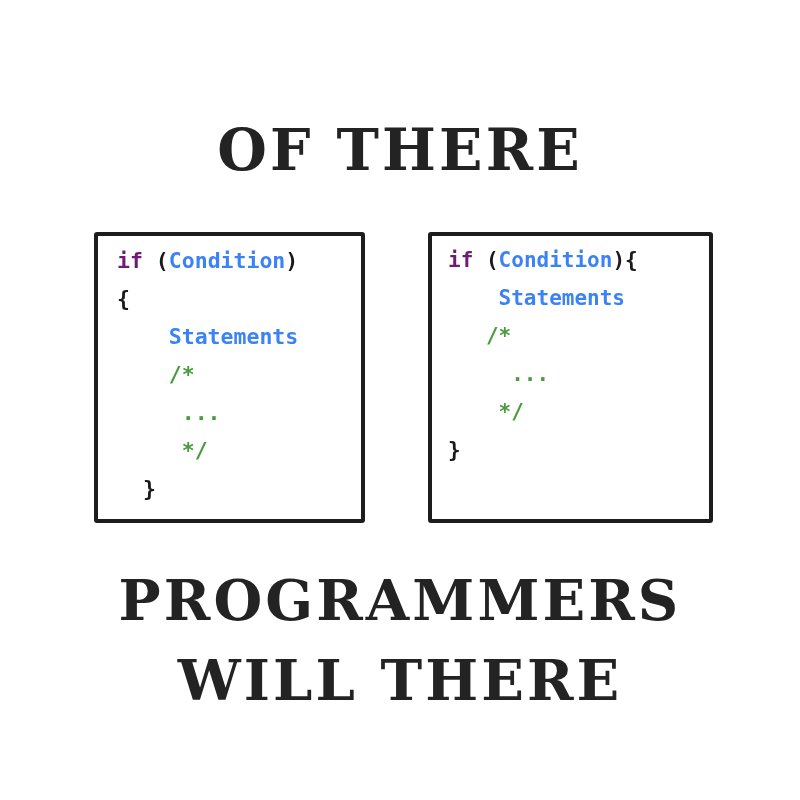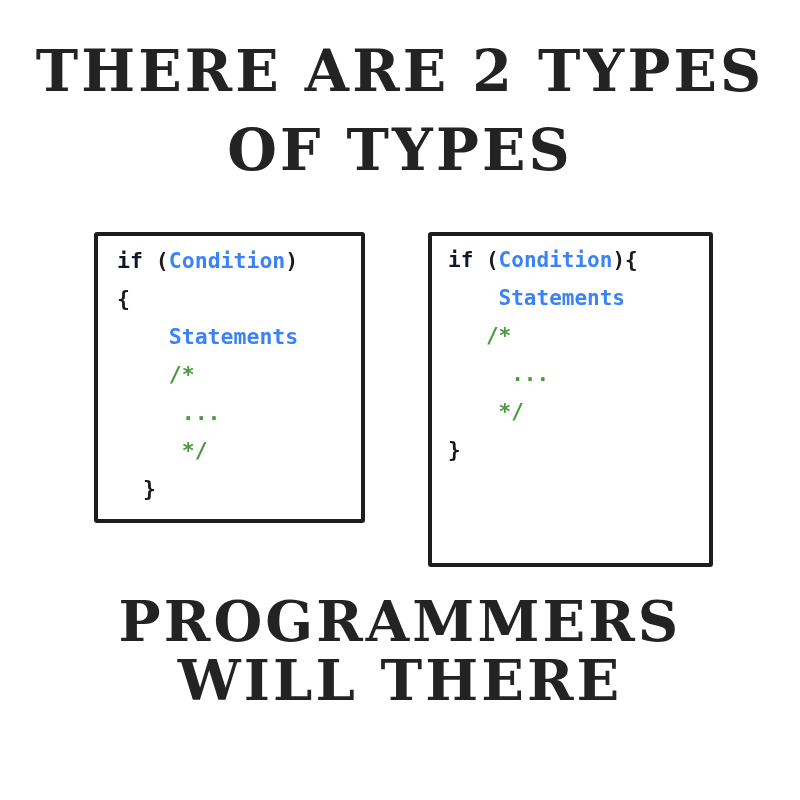--- a/index.html
+++ b/index.html
@@ -32,21 +32,21 @@
     font-family: "DejaVu Serif", "Liberation Serif", serif;
     font-weight: 700;
     letter-spacing: 0.055em;
     white-space: pre;
     line-height: 1;
     -webkit-font-smoothing: none;
   }
 
   #caption-top-1   { top: 42px;  font-size: 57px; }
   #caption-top-2   { top: 121px; font-size: 57px; }
-  #caption-bot-1   { top: 572px; font-size: 56px; margin-top: 21px; }
+  #caption-bot-1   { top: 572px; font-size: 56px; }
   #caption-bot-2   { top: 652px; font-size: 56px; }
 
   
   .code-panel {
     position: absolute;
     box-sizing: border-box;
     background: #ffffff;
     border: 4px solid #1d1d1d;
     border-radius: 3px;
     overflow: hidden;
@@ -56,21 +56,21 @@
     left: 94px;
     top: 232px;
     width: 271px;
     height: 291px;
   }
 
   #code-panel-right {
     left: 428px;
     top: 232px;
     width: 285px;
-    height: 335px;
+    height: 291px;
   }
 
   .code-body {
     position: absolute;
     left: 0;
     top: 0;
     padding: 14px 0 0 19px;
     font-family: "DejaVu Sans Mono", "Liberation Mono", monospace;
     font-weight: 700;
     font-size: 21.5px;
@@ -85,34 +85,33 @@
 
   .code-line {
     display: block;
     height: 38px;
     white-space: pre;
   }
 
   #code-panel-right .code-line { height: 38px; }
 
   
-  .tok-keyword { color: #0f172a; }
+  .tok-keyword { color: #701a75; }
   .tok-punct   { color: #1a1a1a; }
   .tok-ident   { color: #3b82f6; }
   .tok-comment { color: #4a9a3f; }
   .tok-blank   { color: transparent; }
 </style>
 </head>
 <body>
 
 <div id="meme">
 
-  <div class="caption-line" id="caption-top-1">THERE ARE 2 TYPES</div>
 
-  <div class="caption-line" id="caption-top-2">OF TYPES</div>
+  <div class="caption-line" id="caption-top-2">OF THERE</div>
 
   <div class="code-panel" id="code-panel-left">
     <div class="code-body"><span class="code-line"><span class="tok-keyword">if </span><span class="tok-punct">(</span><span class="tok-ident">Condition</span><span class="tok-punct">)</span></span><span class="code-line"><span class="tok-punct">{</span></span><span class="code-line"><span class="tok-blank">    </span><span class="tok-ident">Statements</span></span><span class="code-line"><span class="tok-blank">    </span><span class="tok-comment">/*</span></span><span class="code-line"><span class="tok-blank">     </span><span class="tok-comment">...</span></span><span class="code-line"><span class="tok-blank">     </span><span class="tok-comment">*/</span></span><span class="code-line"><span class="tok-blank">  </span><span class="tok-punct">}</span></span></div>
   </div>
 
   <div class="code-panel" id="code-panel-right">
     <div class="code-body"><span class="code-line"><span class="tok-keyword">if </span><span class="tok-punct">(</span><span class="tok-ident">Condition</span><span class="tok-punct">){</span></span><span class="code-line"><span class="tok-blank">    </span><span class="tok-ident">Statements</span></span><span class="code-line"><span class="tok-blank">   </span><span class="tok-comment">/*</span></span><span class="code-line"><span class="tok-blank">     </span><span class="tok-comment">...</span></span><span class="code-line"><span class="tok-blank">    </span><span class="tok-comment">*/</span></span><span class="code-line"><span class="tok-punct">}</span></span></div>
   </div>
 
   <div class="caption-line" id="caption-bot-1">PROGRAMMERS</div>

